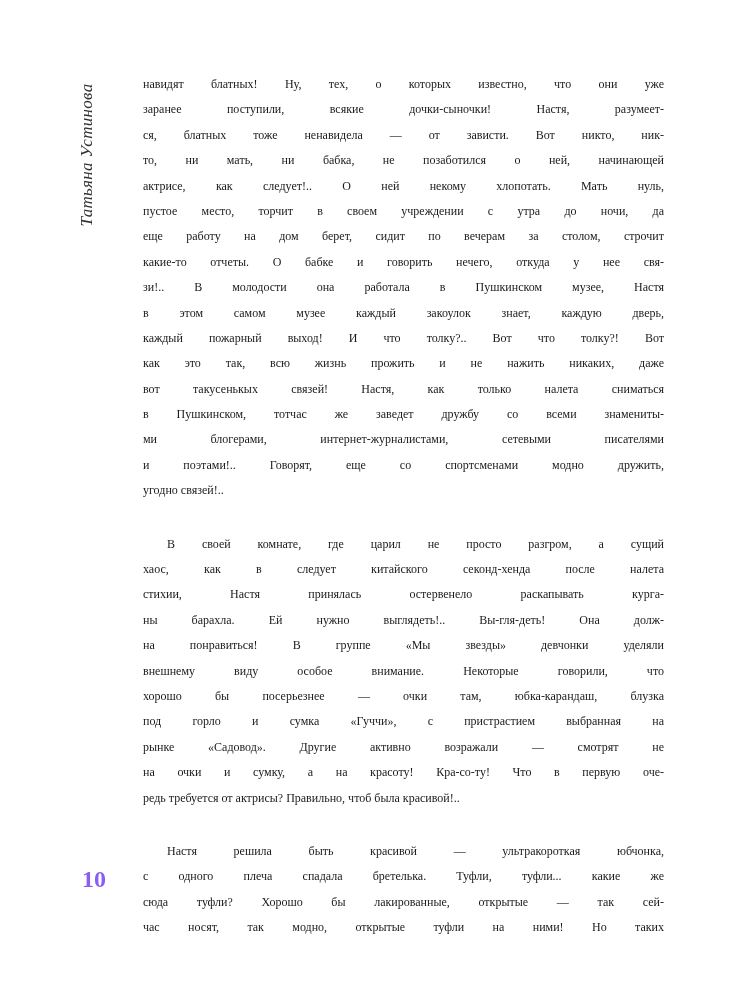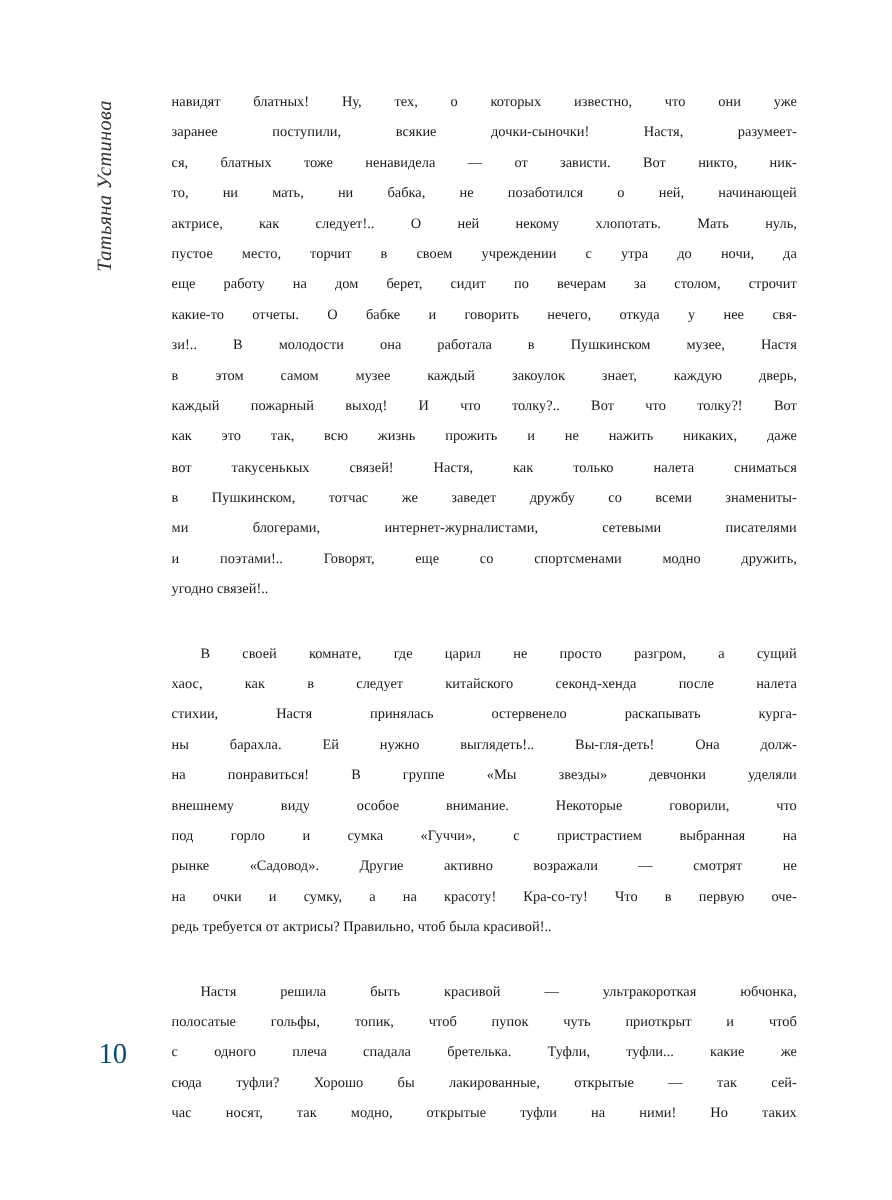--- a/index.html
+++ b/index.html
@@ -32,22 +32,22 @@
       font-style: italic;
       font-size: 17px;
       color: #333;
       letter-spacing: 0.3px;
     }
     .folio {
       position: absolute;
       left: 82px;
       top: 866px;
       font-size: 24px;
-      font-weight: normal;
-      color: #0c4a6e;
+      font-weight: bold;
+      color: #8b5cf6;
     }
     .text-block {
       position: absolute;
       left: 143px;
       top: 72px;
       width: 521px;
     }
     .line {
       display: block;
       height: 25.4px;
@@ -92,22 +92,22 @@
     <span class="line">в Пушкинском, тотчас же заведет дружбу со всеми знамениты-</span>
     <span class="line">ми блогерами, интернет-журналистами, сетевыми писателями</span>
     <span class="line">и поэтами!.. Говорят, еще со спортсменами модно дружить,</span>
     <span class="line last">угодно связей!..</span>
     <span class="line indent">В своей комнате, где царил не просто разгром, а сущий</span>
     <span class="line">хаос, как в следует китайского секонд-хенда после налета</span>
     <span class="line">стихии, Настя принялась остервенело раскапывать курга-</span>
     <span class="line">ны барахла. Ей нужно выглядеть!.. Вы-гля-деть! Она долж-</span>
     <span class="line">на понравиться! В группе «Мы звезды» девчонки уделяли</span>
     <span class="line">внешнему виду особое внимание. Некоторые говорили, что</span>
+    <span class="line">хорошо бы посерьезнее — очки там, юбка-карандаш, блузка</span>
     <span class="line">под горло и сумка «Гуччи», с пристрастием выбранная на</span>
     <span class="line">рынке «Садовод». Другие активно возражали — смотрят не</span>
     <span class="line">на очки и сумку, а на красоту! Кра-со-ту! Что в первую оче-</span>
     <span class="line last">редь требуется от актрисы? Правильно, чтоб была красивой!..</span>
     <span class="line indent">Настя решила быть красивой — ультракороткая юбчонка,</span>
-    <span class="line">полосатые гольфы, топик, чтоб пупок чуть приоткрыт и чтоб</span>
     <span class="line">с одного плеча спадала бретелька. Туфли, туфли... какие же</span>
     <span class="line">сюда туфли? Хорошо бы лакированные, открытые — так сей-</span>
     <span class="line">час носят, так модно, открытые туфли на ними! Но таких</span>
   </div>
 
 </body></html>

